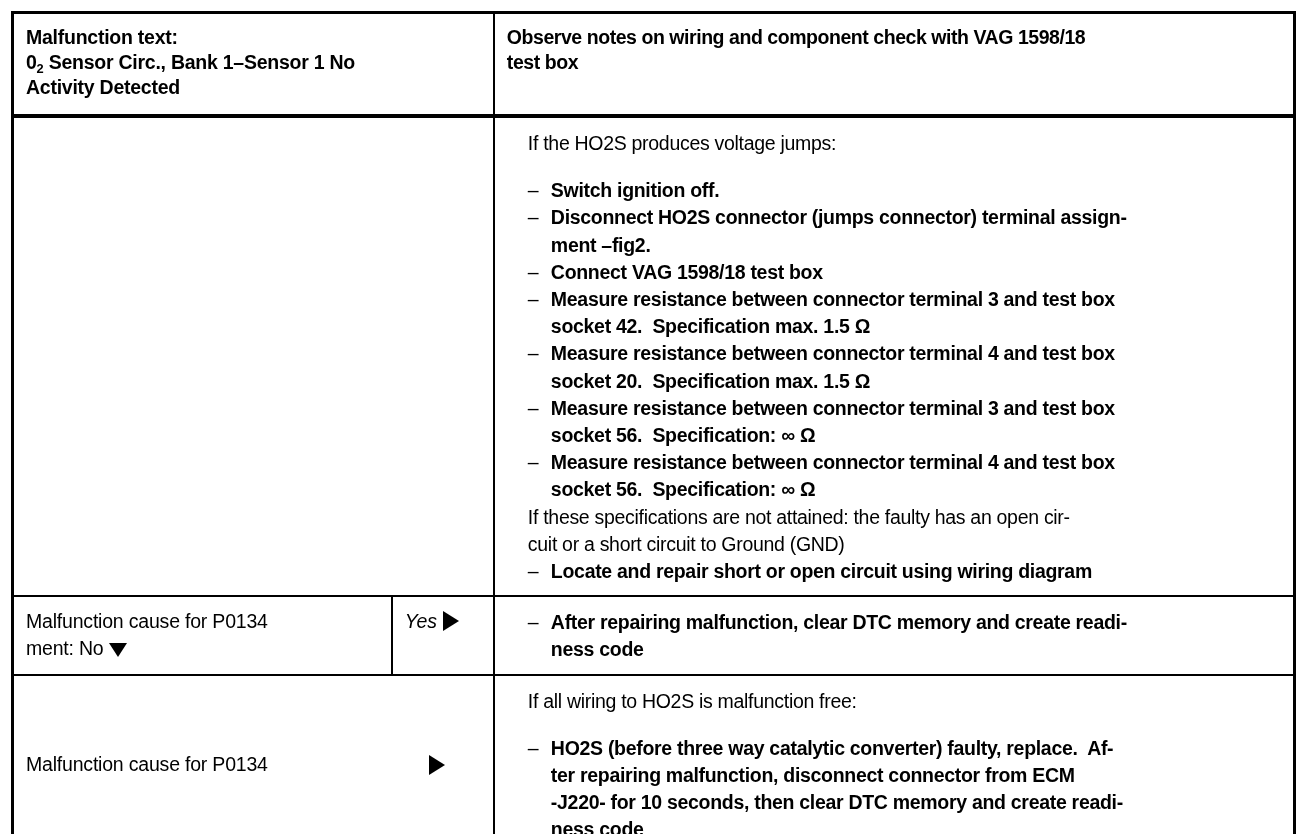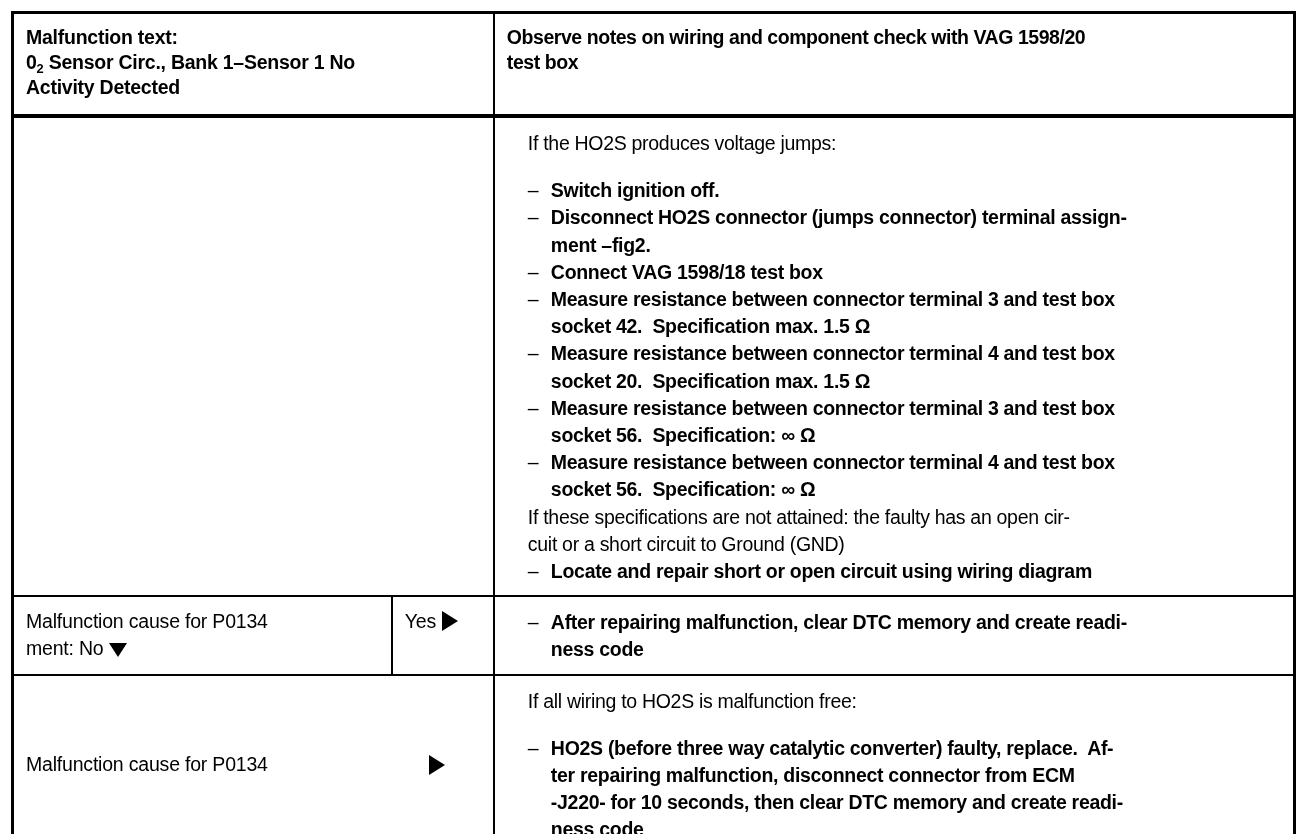--- a/index.html
+++ b/index.html
@@ -143,20 +143,21 @@
     border-left: 16px solid #000;
     vertical-align: -3px;
     margin-left: 6px;
   }
   .yes-inner {
     padding: 11px 10px 10px 12px;
     font-size: 19.5px;
     line-height: 27.2px;
     letter-spacing: -0.2px;
     white-space: nowrap;
+    font-style: italic;
   }
   .arrow-right-pad {
     margin-right: 36px;
   }
 </style>
 </head>
 <body>
 
 <div class="page">
 
@@ -171,21 +172,21 @@
         <tr>
       <td class="hdr-cell" colspan="2">
         <div class="hdr-inner">
           <div class="hdr-line">Malfunction text:</div>
           <div class="hdr-line"><span>0</span><sub class="o2">2</sub><span> Sensor Circ., Bank 1–Sensor 1 No</span></div>
           <div class="hdr-line">Activity Detected</div>
         </div>
       </td>
       <td class="hdr-cell hdr-right">
         <div class="hdr-inner">
-          <div class="hdr-line">Observe notes on wiring and component check with VAG 1598/20</div>
+          <div class="hdr-line">Observe notes on wiring and component check with VAG 1598/18</div>
           <div class="hdr-line">test box</div>
         </div>
       </td>
     </tr>
 
     <tr>
       <td colspan="2">
         <div class="body-inner">&nbsp;</div>
       </td>
       <td>

